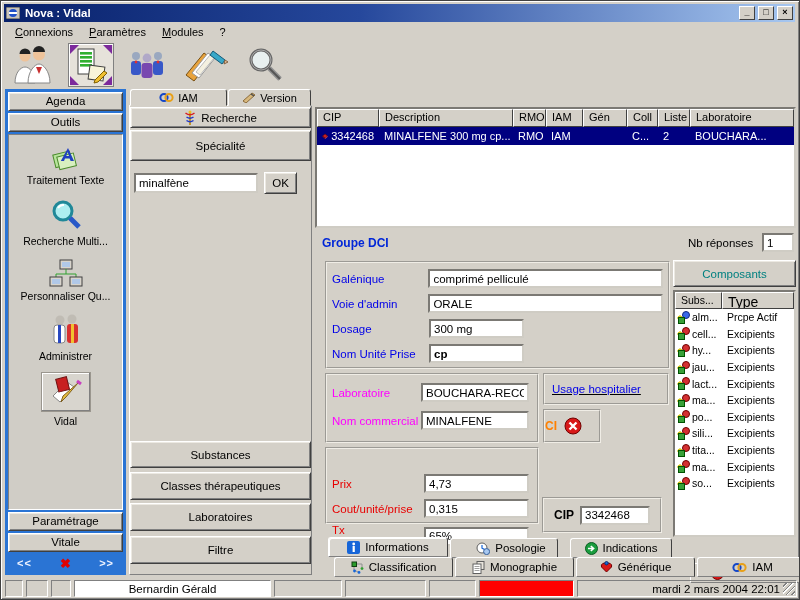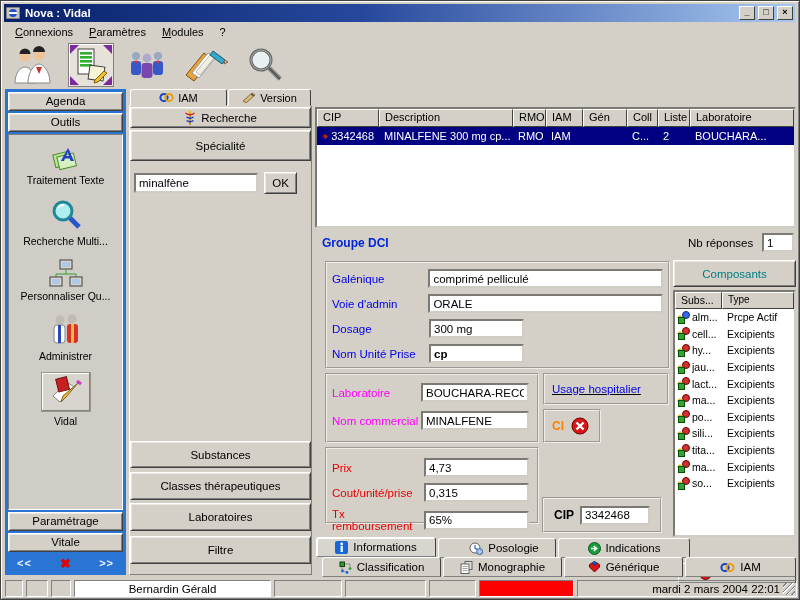--- a/index.html
+++ b/index.html
@@ -90,21 +90,21 @@
          background:radial-gradient(circle at 3px 7px,#d8c820 0 2.4px,transparent 2.8px); }
   .mol::before { content:""; position:absolute; right:0; top:0; width:6px; height:6px;
                  border-radius:50%; background:#d43030; border:1px solid #700000; }
   .mol::after { content:""; position:absolute; left:1px; bottom:0; width:5px; height:5px;
                 background:#38a038; border:1px solid #005000; }
   .mol.bl::before { background:#3868e8; border-color:#102880; }
 
   
   .btab { position:absolute; height:20px; background:#d4d0c8; border:1px solid;
           border-color:#fff #404040 #808080 #fff; border-radius:3px 3px 0 0;
-          display:flex; align-items:center; justify-content:center; gap:5px; font-size:11.5px; }
+          display:flex; align-items:center; justify-content:center; gap:5px; font-size:11.5px;margin-left:12px; }
   .btab.active { z-index:3; background:#d8d5ce; box-shadow:inset 1px 1px 0 #fff; }
 
   
   .statusbar { left:2px; top:577px; width:796px; height:21px; display:flex; gap:3px;
                padding:2px 2px; align-items:stretch; }
   .spanel { border:1px solid; border-color:#808080 #fff #fff #808080; font-size:11.5px;
             display:flex; align-items:center; justify-content:center; overflow:hidden; white-space:nowrap; }
   .swhite { background:#fff; }
   .sred { background:#ff0000; }
   .sdate { justify-content:flex-end; padding-right:16px; position:relative; }
@@ -365,29 +365,29 @@
     </div>
     <div class="frow">
       <span class="lb mag" style="width:89px">Nom commercial</span>
       <input class="field" style="width: 108px; height: 19px;" value="MINALFENE">
     </div>
   </div>
 
   <div class="a gbox" style="left:542px;top:372px;width:126px;height:32px;display:flex;align-items:center;padding-left:7px;text-decoration:underline;">
     <span class="lb" style="color:#0000e8">Usage hospitalier</span>
   </div>
-  <div class="a gbox" style="left:542px;top:408px;width:58px;height:34px;display:flex;align-items:center;gap:7px;padding-left:7px;">
+  <div class="a gbox" style="left:542px;top:408px;width:58px;height:34px;display:flex;align-items:center;gap:7px;padding-left:0;">
     <span style="color:#ff8000;font-weight:bold;font-size:12px">CI</span>
     <svg class="ci-big" viewBox="0 0 18 18">
         <circle cx="9" cy="9" r="8" fill="#d81818" stroke="#700000"></circle>
         <path d="M5.5 5.5l7 7M12.5 5.5l-7 7" stroke="#fff" stroke-width="2.4"></path>
       </svg>
   </div>
 
-  <div class="a gbox" style="left:324px;top:446px;width:214px;height:77px;padding:9px 5px;">
+  <div class="a gbox" style="left:324px;top:446px;width:214px;height:77px;padding:25px 5px;">
     <div class="frow" style="margin-bottom:6px">
       <span class="lb red" style="width:92px">Prix</span>
       <input class="field" style="width: 105px; height: 19px;" value="4,73">
     </div>
     <div class="frow" style="margin-bottom:6px">
       <span class="lb red" style="width:92px">Cout/unité/prise</span>
       <input class="field" style="width: 105px; height: 19px;" value="0,315">
     </div>
     <div class="frow">
       <span class="lb red" style="width:92px">Tx remboursement</span>
@@ -399,21 +399,21 @@
     <span style="font-weight:bold;font-size:12px">CIP</span>
     <input class="field" style="width: 70px; height: 19px;" value="3342468">
   </div>
 
   <div class="a comp-hdr">
     <span>Composants</span>
   </div>
   <div class="a comp-table">
     <div class="chead">
       <span class="hcell" style="width:47px;font-size:10.5px">Subs...</span>
-      <span class="hcell" style="flex:1;font-size:10px">Type</span>
+      <span class="hcell" style="flex:1;font-size:14px">Type</span>
     </div>
     <div class="crow">
         <span class="mol bl"></span>
         <span class="cs">alm...</span>
         <span class="ct">Prcpe Actif</span>
       </div>
     <div class="crow">
         <span class="mol"></span>
         <span class="cs">cell...</span>
         <span class="ct">Excipients</span>
@@ -466,29 +466,29 @@
   </div>
 
   <div class="btab active" style="left:315px;top:536px;width:120px;">
     <svg width="13" height="13" viewBox="0 0 13 13">
         <rect width="13" height="13" rx="2" fill="#1766d8"></rect>
         <rect x="5.6" y="5" width="2.2" height="6" fill="#fff"></rect>
         <circle cx="6.7" cy="3" r="1.4" fill="#fff"></circle>
       </svg>
     <span>Informations</span>
   </div>
-  <div class="btab" style="left:437px;top:537px;width:118px;padding-left:14px;">
+  <div class="btab" style="left:437px;top:537px;width:108px;padding-left:14px;">
     <svg width="14" height="13" viewBox="0 0 14 13">
         <circle cx="6" cy="6" r="5" fill="#fff" stroke="#606060"></circle>
         <path d="M6 3v3.2l2.4 1.2" stroke="#1766d8" fill="none" stroke-width="1.2"></path>
         <circle cx="10.6" cy="9.6" r="3" fill="#a8c8f0" stroke="#36609c"></circle>
       </svg>
     <span>Posologie</span>
   </div>
-  <div class="btab" style="left:557px;top:537px;width:132px;">
+  <div class="btab" style="left:557px;top:537px;width:102px;">
     <svg width="13" height="13" viewBox="0 0 13 13">
         <circle cx="6.5" cy="6.5" r="6" fill="#1a9c3e" stroke="#0a5c22"></circle>
         <path d="M3 6.5h5M5.8 4l2.8 2.5-2.8 2.5" stroke="#fff" stroke-width="1.6" fill="none"></path>
       </svg>
     <span>Indications</span>
   </div>
   <div class="btab" style="left:677px;top:562px;width:118px;">
     <svg width="13" height="13" viewBox="0 0 13 13">
         <circle cx="6.5" cy="6.5" r="6" fill="#d81818" stroke="#700000"></circle>
         <path d="M4 4l5 5M9 4l-5 5" stroke="#fff" stroke-width="1.8"></path>

